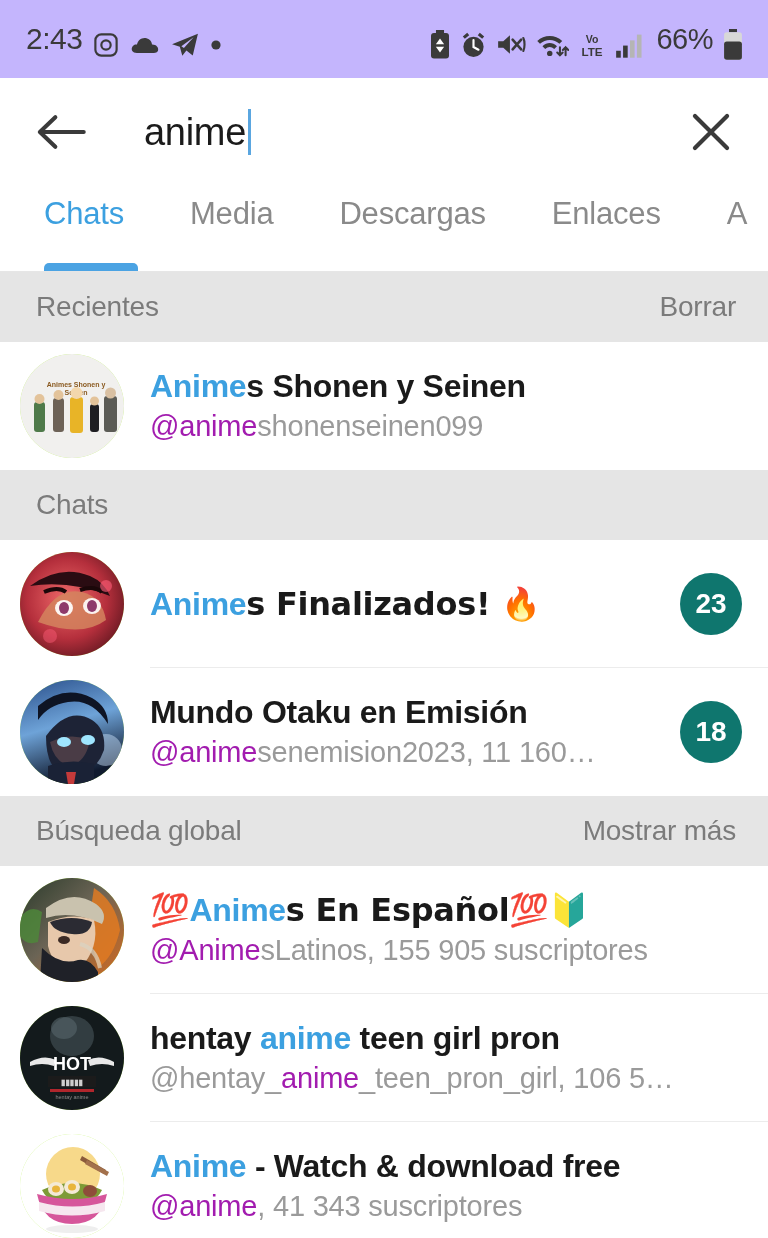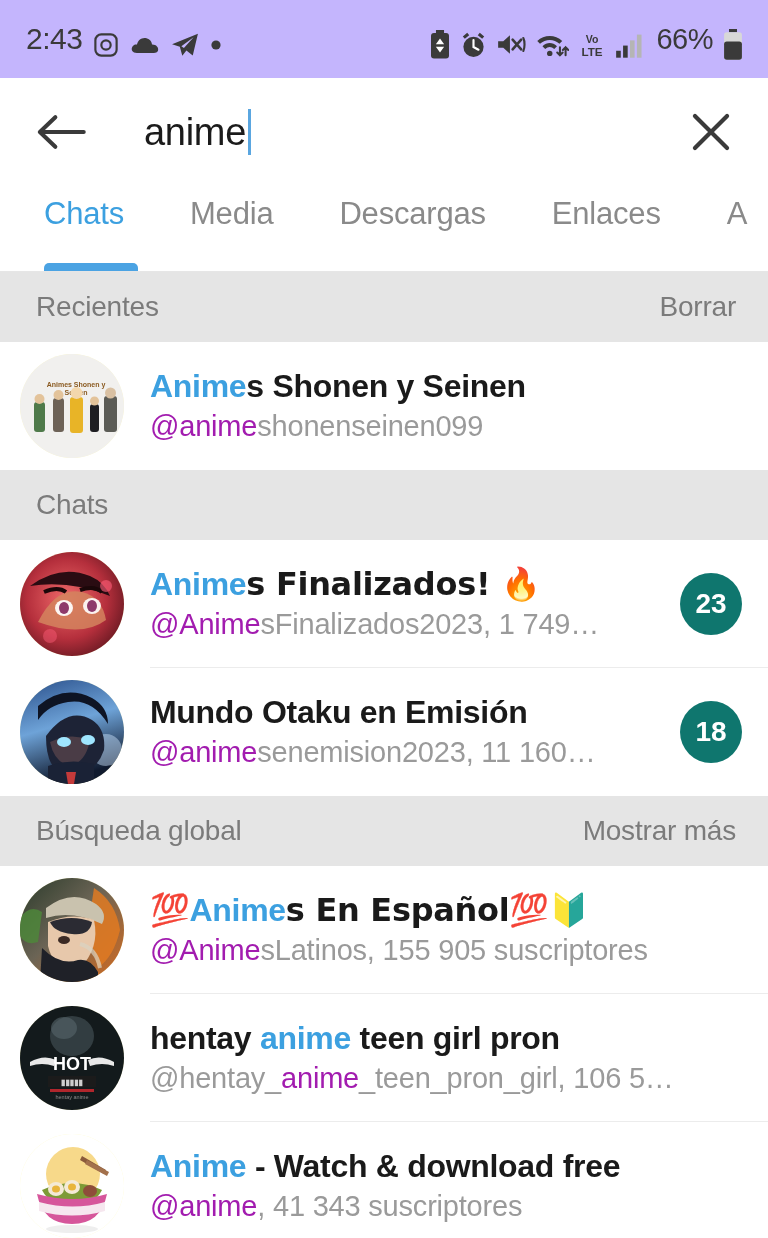--- a/index.html
+++ b/index.html
@@ -145,21 +145,21 @@
     left: 150px; right: 0; bottom: 0;
     height: 1px;
     background: #ececec;
   }
   .avatar {
     width: 104px; height: 104px;
     border-radius: 50%;
     flex: 0 0 104px;
     overflow: hidden;
     position: relative;
-    background: #fef9c3;
+    background: #bef264;
   }
   .row-body {
     flex: 1;
     min-width: 0;
     margin-left: 26px;
     display: flex;
     flex-direction: column;
     justify-content: flex-end;
     gap: 5px;
   }
@@ -366,21 +366,20 @@
       <ellipse cx="72" cy="54" rx="9" ry="8" fill="#fff" opacity="0.9"></ellipse>
       <ellipse cx="72" cy="54" rx="5" ry="6" fill="#8e3a6a"></ellipse>
       <path d="M24 40 q14 -6 22 0" stroke="#1b0709" stroke-width="4" fill="none"></path>
       <path d="M60 38 q14 -5 22 2" stroke="#1b0709" stroke-width="4" fill="none"></path>
       <circle cx="86" cy="34" r="6" fill="#ff5f7a" opacity="0.6"></circle>
       <circle cx="30" cy="84" r="7" fill="#ff5f7a" opacity="0.45"></circle>
     </svg>
   </div>
   <div class="row-body">
     <div class="row-title"><span class="hl">Anime</span><span class="emoji">s Finalizados! 🔥</span></div>
-    <div class="row-sub"><span class="hl">@Anime</span><span>sFinalizados2023, 1 749…</span></div>
   </div>
   <div class="badge">23</div>
   <div class="row-divider"></div>
 </div>
 
 <div class="row">
   <div class="avatar">
     <svg class="av-img" viewBox="0 0 104 104">
       <defs>
           <linearGradient id="g2" x1="0" y1="0" x2="0.3" y2="1">

